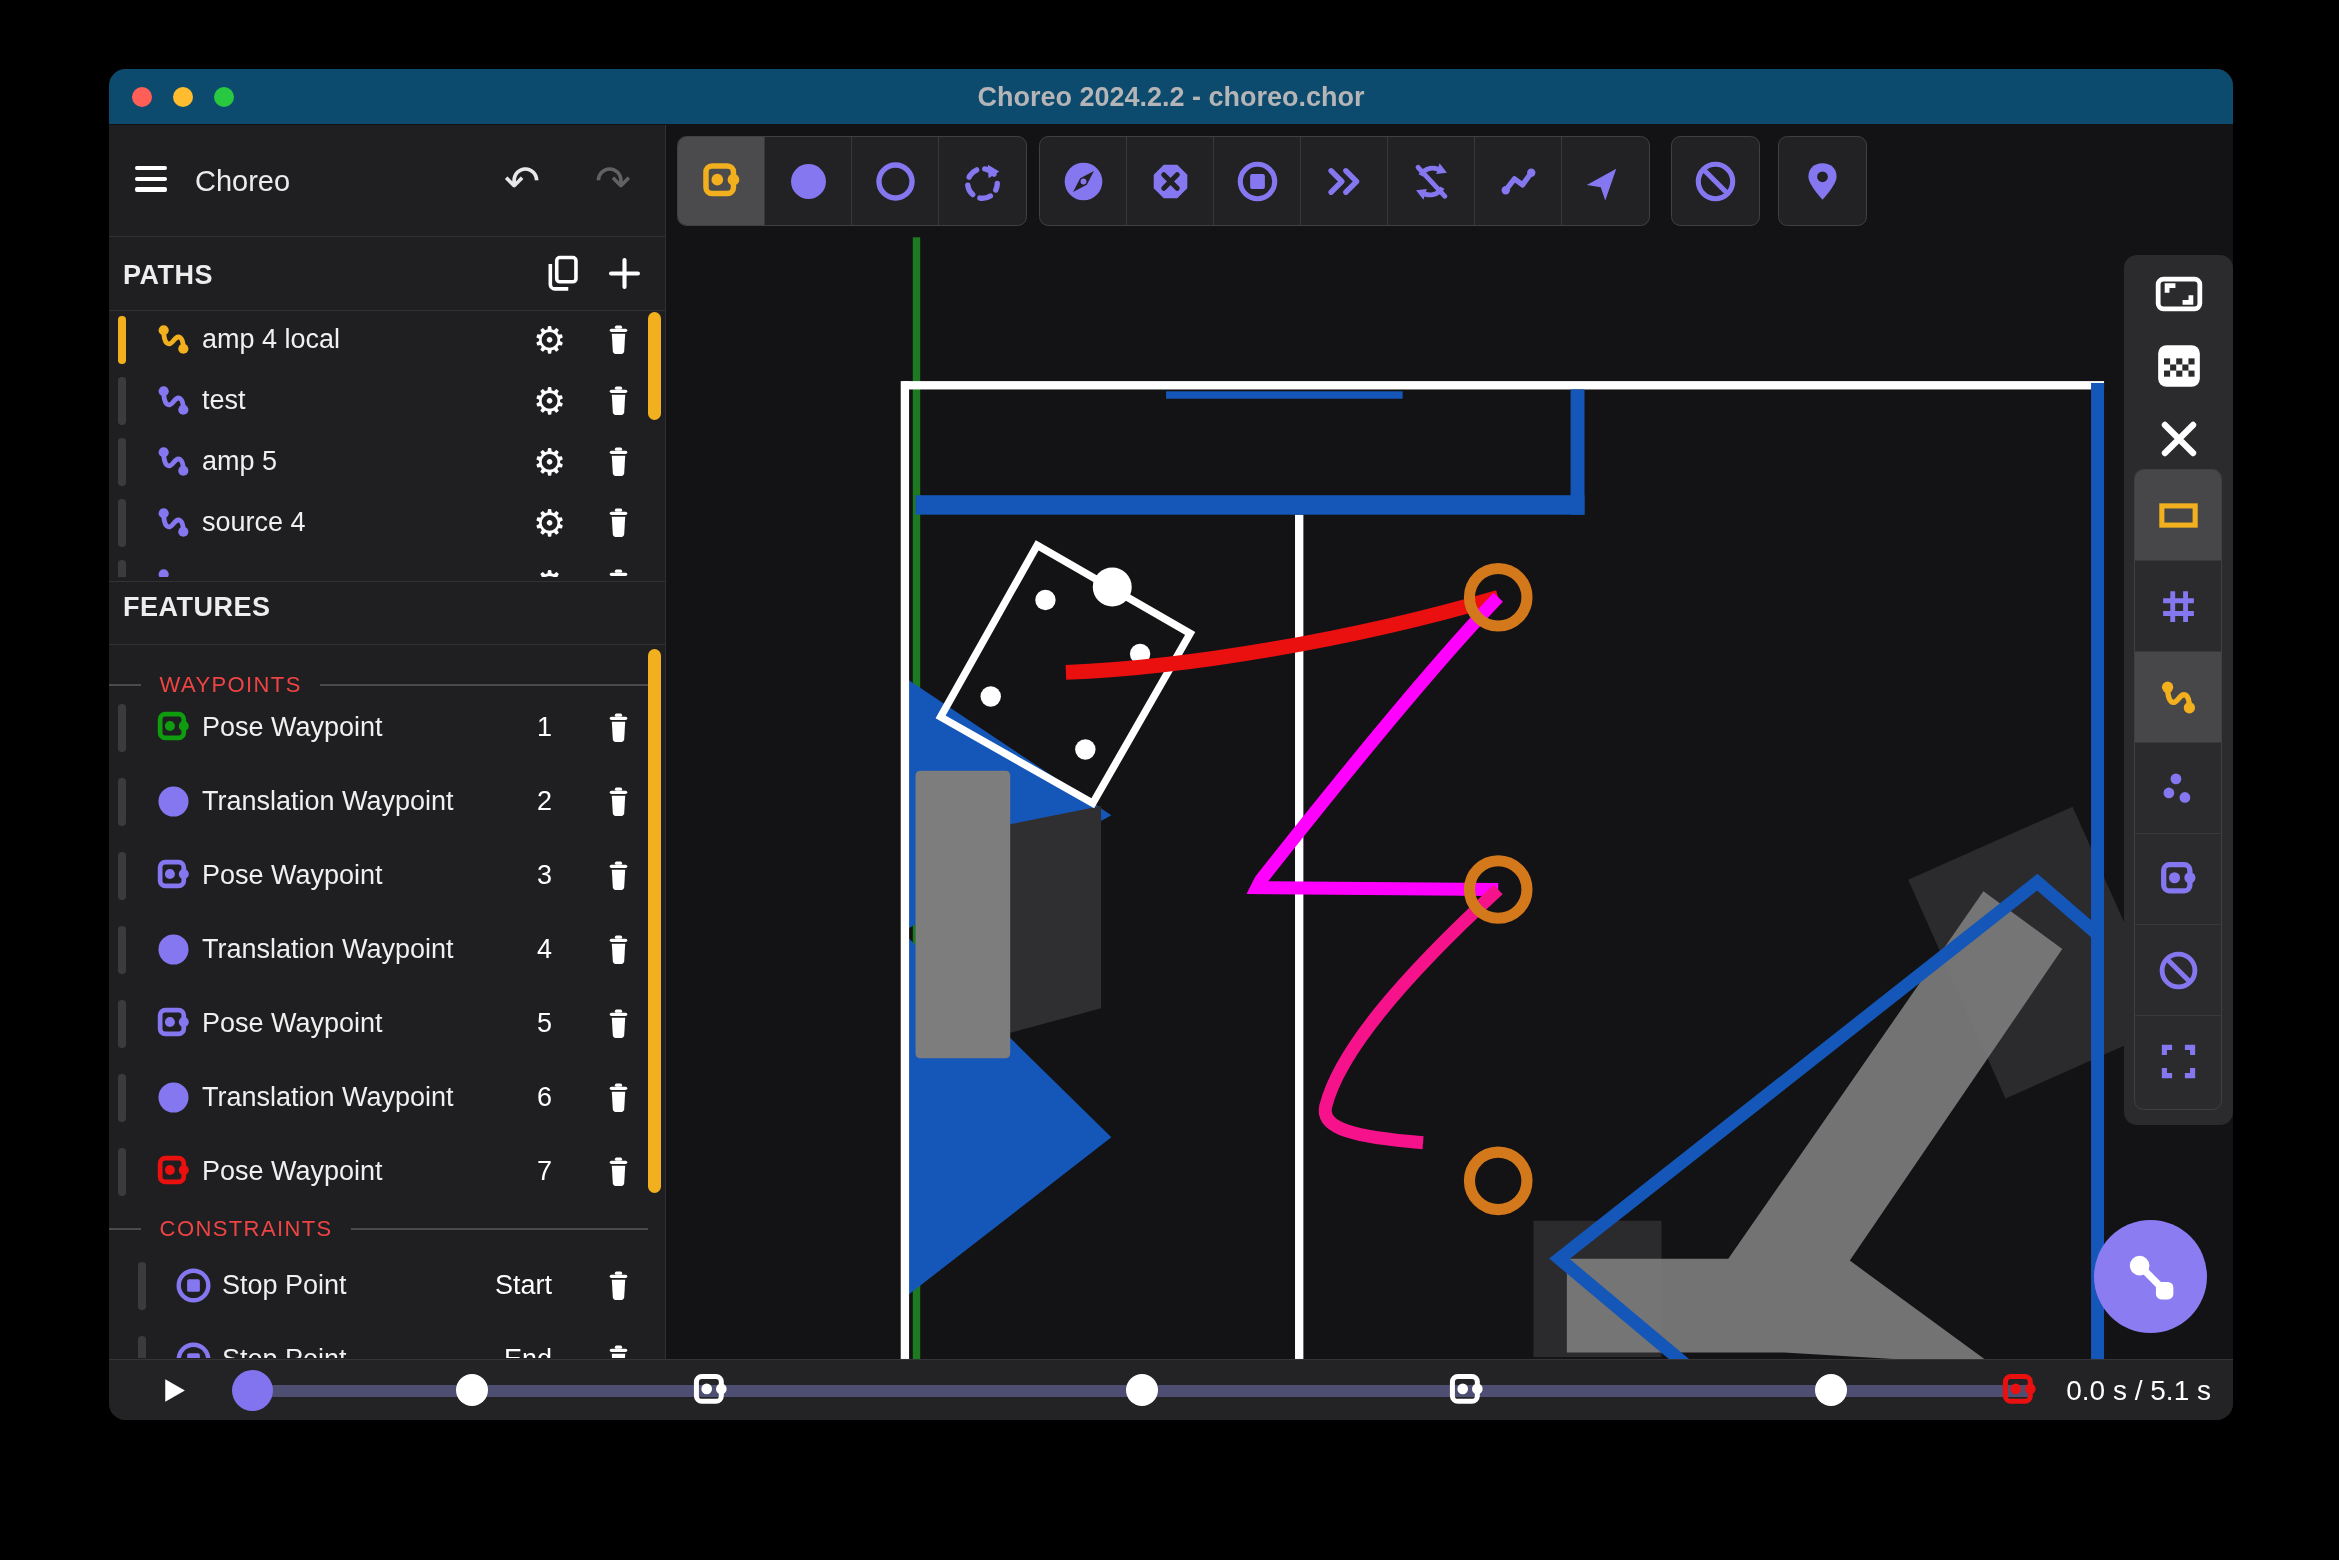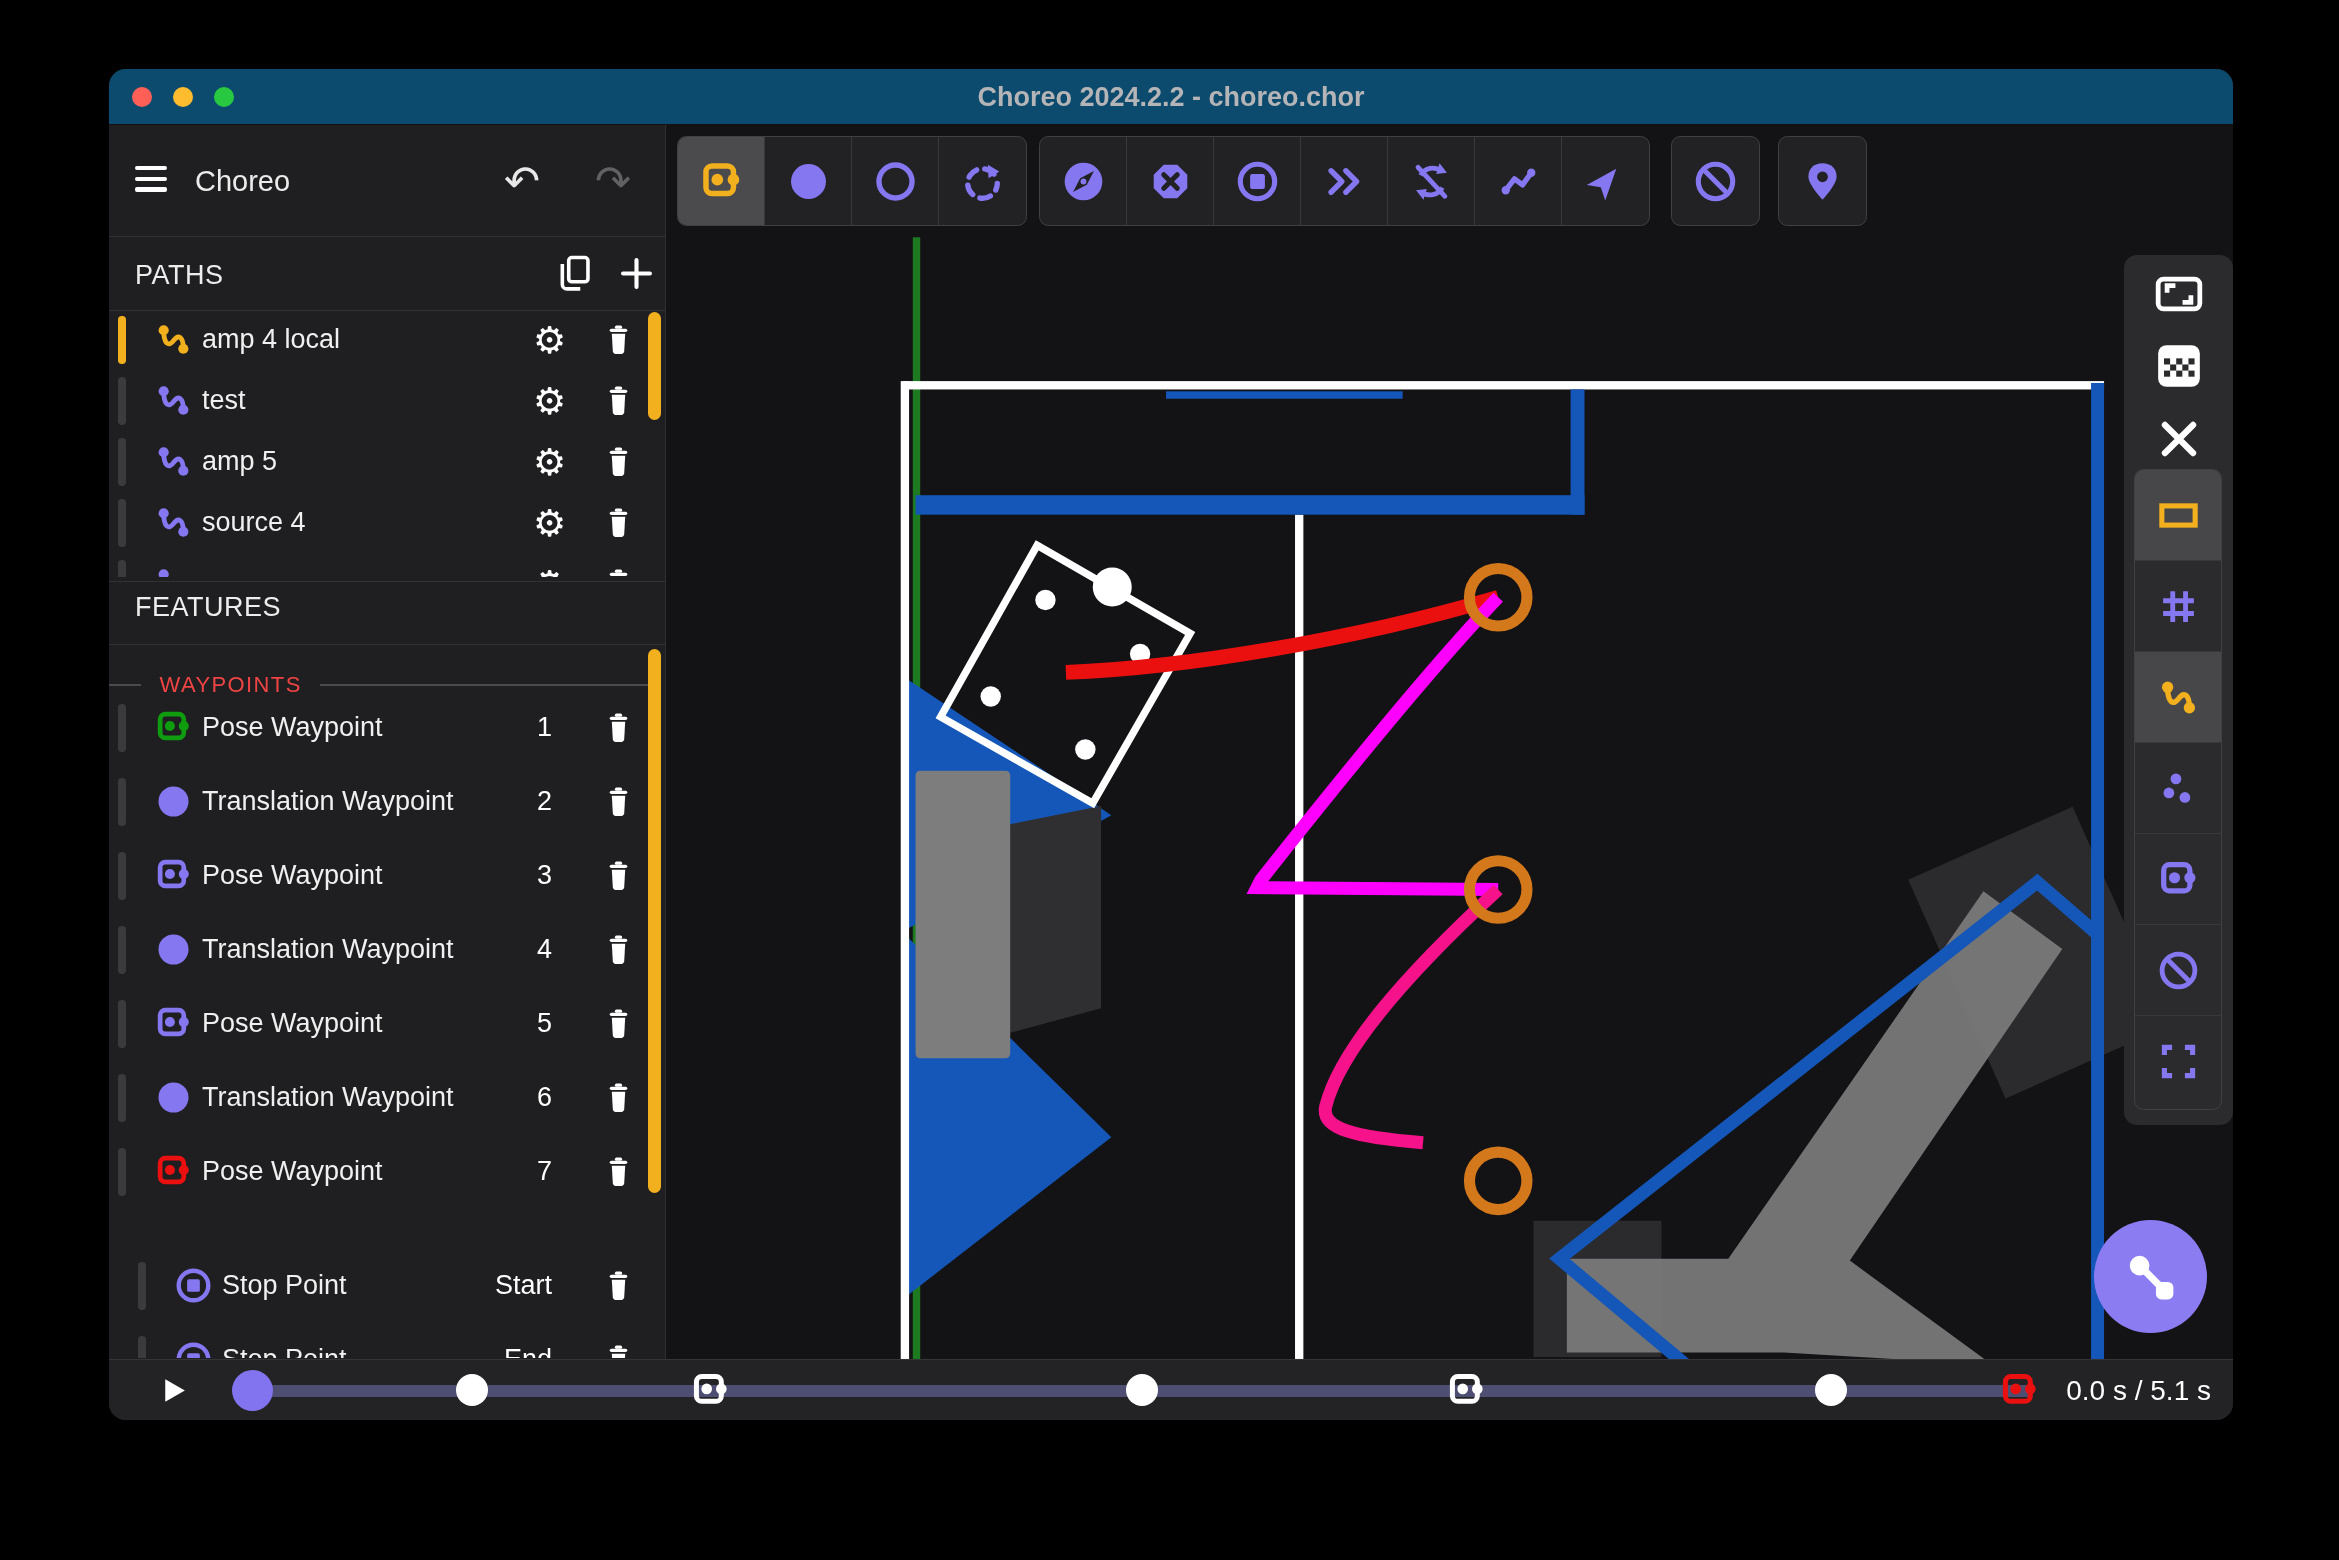--- a/index.html
+++ b/index.html
@@ -15,21 +15,21 @@
   .title{position:absolute;left:0;right:0;top:0;height:56px;line-height:56px;text-align:center;color:#b5b5b7;font-size:27px;font-weight:bold;}
   
   .sidebar{position:absolute;left:0;top:56px;width:557px;height:1234px;background:#1f1f21;border-right:0.9px solid #2f2f31;overflow:hidden;}
   .appbar{position:absolute;left:0;top:0;width:100%;height:112px;border-bottom:0.9px solid #323234;}
   .hamburger{position:absolute;left:26px;top:41px;width:32px;height:28px;cursor:pointer;}
   .hamburger span{display:block;height:4.2px;background:#fff;border-radius:1.9px;margin-bottom:6.5px;}
   .appname{position:absolute;left:86px;top:0;height:112px;line-height:112px;color:#ececec;font-size:29px;}
   .histbtn{position:absolute;top:32px;width:52px;height:52px;font-size:43px;line-height:48px;text-align:center;font-family:"DejaVu Sans",sans-serif;}
   .undo{left:387px;color:#e8e8e8;}
   .redo{left:478px;color:#616163;}
-  .sec-header{position:absolute;left:12px;width:100%;}
+  .sec-header{position:absolute;left:0;width:100%;font-weight:bold;}
   .sec-header .txt{position:absolute;left:14px;top:0;color:#ededed;font-size:27px;letter-spacing:0.5px;}
   .hdr-ico{position:absolute;top:-7.4px;width:41px;height:41px;}
   .divider{position:absolute;left:0;width:100%;height:0.9px;background:#323234;}
   .rows{position:absolute;left:0;width:100%;overflow:hidden;}
   .prow{position:relative;width:100%;height:61px;}
   .wrow{position:relative;width:100%;height:74px;}
   .lbar{position:absolute;left:9.3px;top:50%;margin-top:-24px;width:7.4px;height:48px;border-radius:3.7px;background:#3b3b3e;}
   .rowico{position:absolute;left:46px;top:50%;margin-top:-18.6px;width:37px;height:37px;}
   .rowlabel{position:absolute;left:93px;top:50%;margin-top:-18.6px;height:37px;line-height:37px;color:#f0f0f0;font-size:27px;white-space:nowrap;}
   .rowval{position:absolute;right:113px;top:50%;margin-top:-18.6px;height:37px;line-height:37px;color:#fff;font-size:27px;}
@@ -291,20 +291,25 @@
             <div class="rowlabel">Pose Waypoint</div>
             <div class="rowval">7</div>
             <div class="trashbtn"><svg viewBox="0 0 32 32" width="100%" height="100%">
                 <rect x="7.5" y="5.5" width="17" height="3.2" rx="1.6" fill="#fff"></rect>
                 <rect x="12.5" y="2.5" width="7" height="3" rx="1.5" fill="#fff"></rect>
                 <path d="M9.5,10.5 L22.5,10.5 L21.5,27.5 C21.4,28.9 20.3,30 18.9,30 L13.1,30 C11.7,30 10.6,28.9 10.5,27.5 Z" fill="#fff"></path>
               </svg></div>
           </div>
         </div>
 
+      <div class="legend" style="top:1090px;">
+        <div class="stub"></div>
+        <div class="ltxt">CONSTRAINTS</div>
+        <div class="lline"></div>
+      </div>
       <div class="rows" id="constraintsList" style="top:1124px;height:109px;padding-left:20px;">
           <div class="wrow">
             <div class="lbar"></div>
             <div class="rowico"><svg viewBox="0 0 32 32" width="100%" height="100%">
                 <circle cx="16" cy="16" r="12.8" fill="none" stroke="#8577f0" stroke-width="3.8"></circle>
                 <rect x="10.5" y="10.5" width="11" height="11" rx="1.5" fill="#8577f0"></rect>
               </svg></div>
             <div class="rowlabel">Stop Point</div>
             <div class="rowval">Start</div>
             <div class="trashbtn"><svg viewBox="0 0 32 32" width="100%" height="100%">

